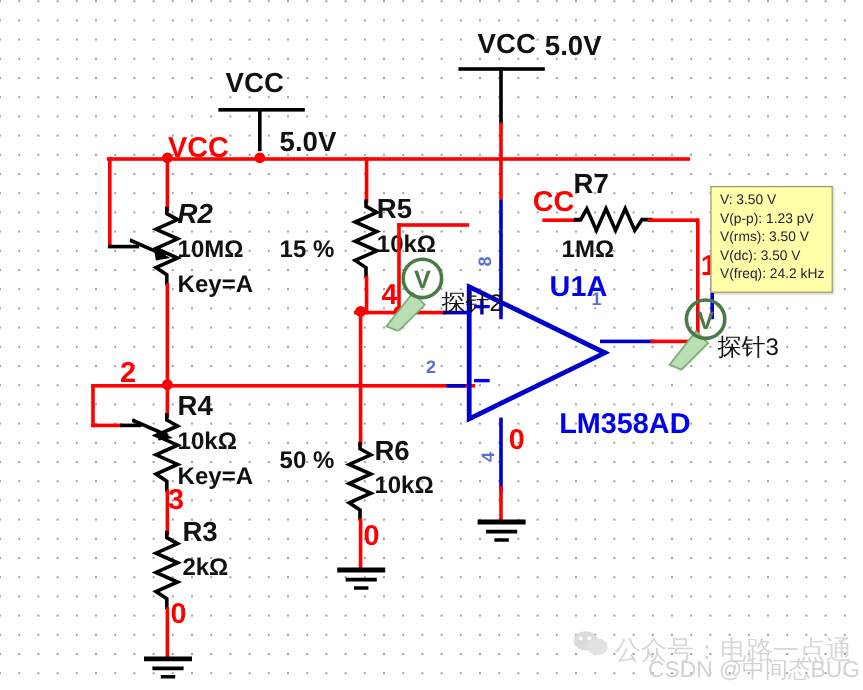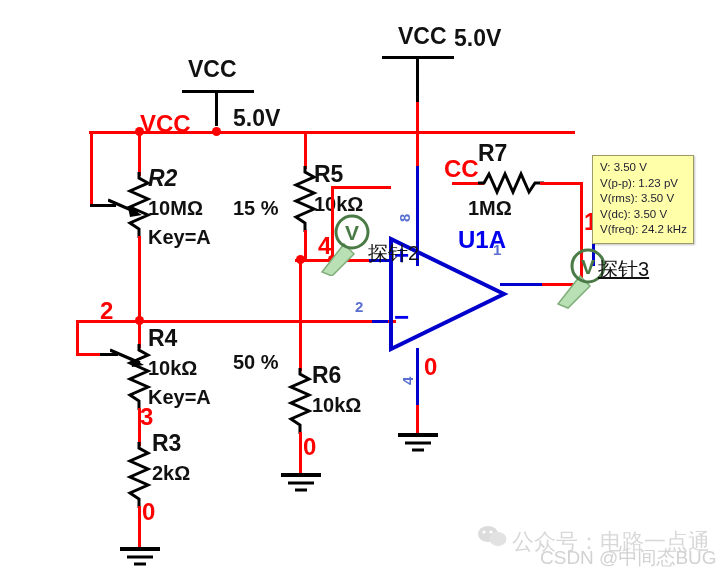--- a/index.html
+++ b/index.html
@@ -86,21 +86,21 @@
   <svg class="res" style="left:126px;top:344px;" width="28" height="66" viewBox="0 0 28 66">
     <polyline points="13,0 13,6 22,11 4,19 22,27 4,35 22,43 4,51 13,57 13,66" fill="none" stroke="#000" stroke-width="3"></polyline>
   </svg>
   <svg class="res" style="left:110px;top:346px;" width="42" height="26" viewBox="0 0 42 26">
     <line x1="0" y1="4" x2="30" y2="17" stroke="#000" stroke-width="3"></line>
     <polygon points="34,19 20,11 22,21" fill="#000"></polygon>
   </svg>
   <div class="wire v" style="left:138px;top:408px;height:38px;"></div>
   <div class="lbl refdes" style="left:148px;top:327px;">R4</div>
   <div class="lbl val" style="left:148px;top:358px;">10kΩ</div>
-  <div class="lbl val" style="left:233px;top:352px;text-align:right;">50 %</div>
+  <div class="lbl val" style="left:233px;top:374px;text-align:right;">50 %</div>
   <div class="lbl val" style="left:148px;top:387px;">Key=A</div>
   <div class="lbl netred" style="left:140px;top:405px;">3</div>
 
   <svg class="res" style="left:126px;top:442px;" width="28" height="66" viewBox="0 0 28 66">
     <polyline points="13,0 13,6 22,11 4,19 22,27 4,35 22,43 4,51 13,57 13,66" fill="none" stroke="#000" stroke-width="3"></polyline>
   </svg>
   <div class="lbl refdes" style="left:152px;top:432px;">R3</div>
   <div class="lbl val" style="left:152px;top:463px;text-align:right;">2kΩ</div>
   <div class="wire v" style="left:138px;top:506px;height:44px;"></div>
   <div class="lbl netred" style="left:142px;top:500px;">0</div>
@@ -162,20 +162,21 @@
   <div class="wire v" style="left:416px;top:405px;height:30px;"></div>
   <div class="lbl netblue" style="left:400px;top:385px;transform:rotate(-90deg);transform-origin:left top;">4</div>
   <div class="lbl netred" style="left:424px;top:355px;">0</div>
   <svg class="res" style="left:396px;top:432px;" width="44" height="22" viewBox="0 0 44 22">
     <line x1="2" y1="3" x2="42" y2="3" stroke="#000" stroke-width="4"></line>
     <line x1="9" y1="11" x2="35" y2="11" stroke="#000" stroke-width="3"></line>
     <line x1="16" y1="18" x2="28" y2="18" stroke="#000" stroke-width="3"></line>
   </svg>
 
   <div class="lbl bluebig" style="left:458px;top:228px;">U1A</div>
+  <div class="lbl bluebig" style="left:466px;top:342px;">LM358AD</div>
 
   <div class="wire h" style="left:452px;top:182px;width:32px;"></div>
   <svg class="res" style="left:478px;top:170px;" width="66" height="28" viewBox="0 0 66 28">
     <polyline points="0,13 6,13 11,4 19,22 27,4 35,22 43,4 51,22 57,13 66,13" fill="none" stroke="#000" stroke-width="3"></polyline>
   </svg>
   <div class="wire h" style="left:540px;top:182px;width:42px;"></div>
   <div class="wire v" style="left:580px;top:182px;height:103px;"></div>
   <div class="lbl refdes" style="left:478px;top:142px;">R7</div>
   <div class="lbl val" style="left:468px;top:198px;">1MΩ</div>
   <div class="lbl netred" style="left:584px;top:210px;">1</div>
@@ -187,21 +188,21 @@
     <text x="34" y="26" font-family="Liberation Sans, sans-serif" font-size="21" font-weight="bold" fill="#4a7a46" text-anchor="middle">V</text>
   </svg>
   <div class="lbl probetxt" style="left:368px;top:243px;">探针2</div>
 
 
   <svg class="probe" style="left:556px;top:248px;" width="58" height="62" viewBox="0 0 58 62">
     <polygon points="2,56 24,28 34,38 12,60" fill="#b9e0b4" stroke="#7fae79" stroke-width="1.5"></polygon>
     <circle cx="32" cy="18" r="16" fill="none" stroke="#4a7a46" stroke-width="3"></circle>
     <text x="32" y="26" font-family="Liberation Sans, sans-serif" font-size="21" font-weight="bold" fill="#4a7a46" text-anchor="middle">V</text>
   </svg>
-  <div class="lbl probetxt" style="left:598px;top:259px;text-decoration:underline;">探针3</div>
+  <div class="lbl probetxt" style="left:598px;top:280px;">探针3</div>
 
   <div class="tip" style="left:592px;top:155px;width:86px;">
     <div>V: 3.50 V</div>
     <div>V(p-p): 1.23 pV</div>
     <div>V(rms): 3.50 V</div>
     <div>V(dc): 3.50 V</div>
     <div>V(freq): 24.2 kHz</div>
   </div>
 
   <svg class="wm" style="left:477px;top:524px;" width="30" height="24" viewBox="0 0 30 24">

